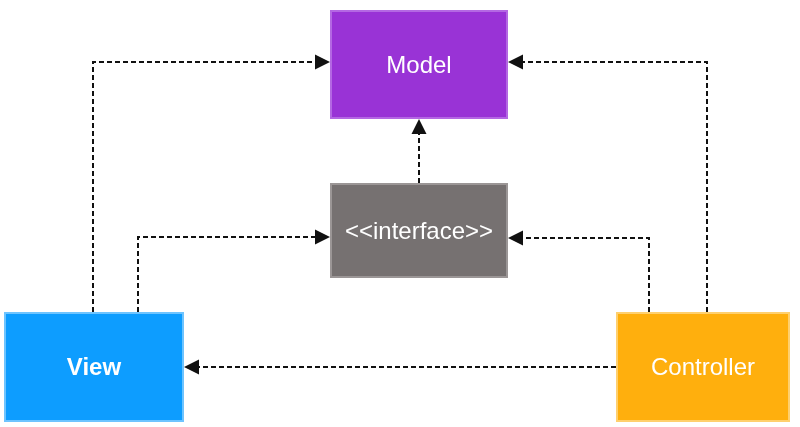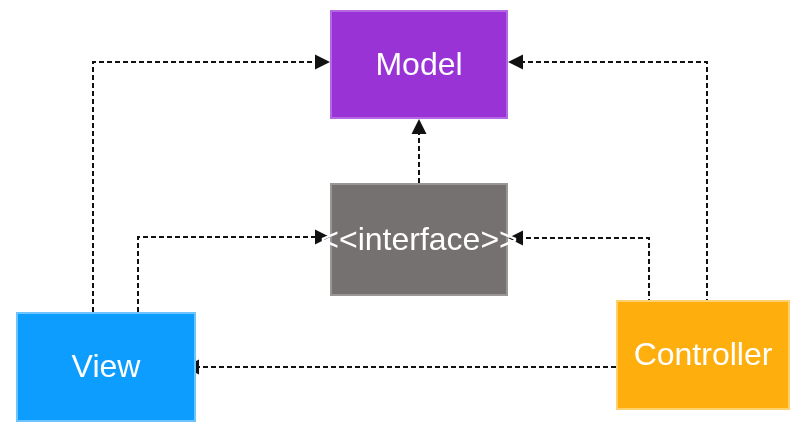--- a/index.html
+++ b/index.html
@@ -34,28 +34,28 @@
   }
   .node {
     position: absolute;
     display: flex;
     flex-direction: column;
     align-items: center;
     justify-content: center;
     box-sizing: border-box;
     border: 2px solid transparent;
     color: #ffffff;
-    font-size: 32px;
+    font-size: 24px;
     line-height: 1.3;
     text-align: center;
   }
   .node-model      { left: 330px; top: 10px;  width: 178px; height: 109px; }
-  .node-observer   { left: 330px; top: 183px; width: 178px; height: 113px; }
-  .node-view       { left: 16px;   top: 312px; width: 180px; height: 110px; }
-  .node-controller { left: 616px; top: 300px; width: 174px; height: 110px; }
+  .node-observer   { left: 330px; top: 183px; width: 178px; height: 95px; }
+  .node-view       { left: 4px;   top: 312px; width: 180px; height: 110px; font-weight: bold; }
+  .node-controller { left: 616px; top: 312px; width: 174px; height: 110px; }
 </style>
 </head>
 <body>
 
 <div class="canvas" style="background-color: rgb(255, 255, 255);">
 
   <svg class="edges" viewBox="0 0 800 427" xmlns="http://www.w3.org/2000/svg">
 
     <path class="edge-line" d="M93,312 L93,62 L316,62" style="stroke: rgb(17, 17, 17);"></path>
     <polygon class="edge-head" points="330,62 315,54.5 315,69.5" style="fill: rgb(17, 17, 17);"></polygon>

